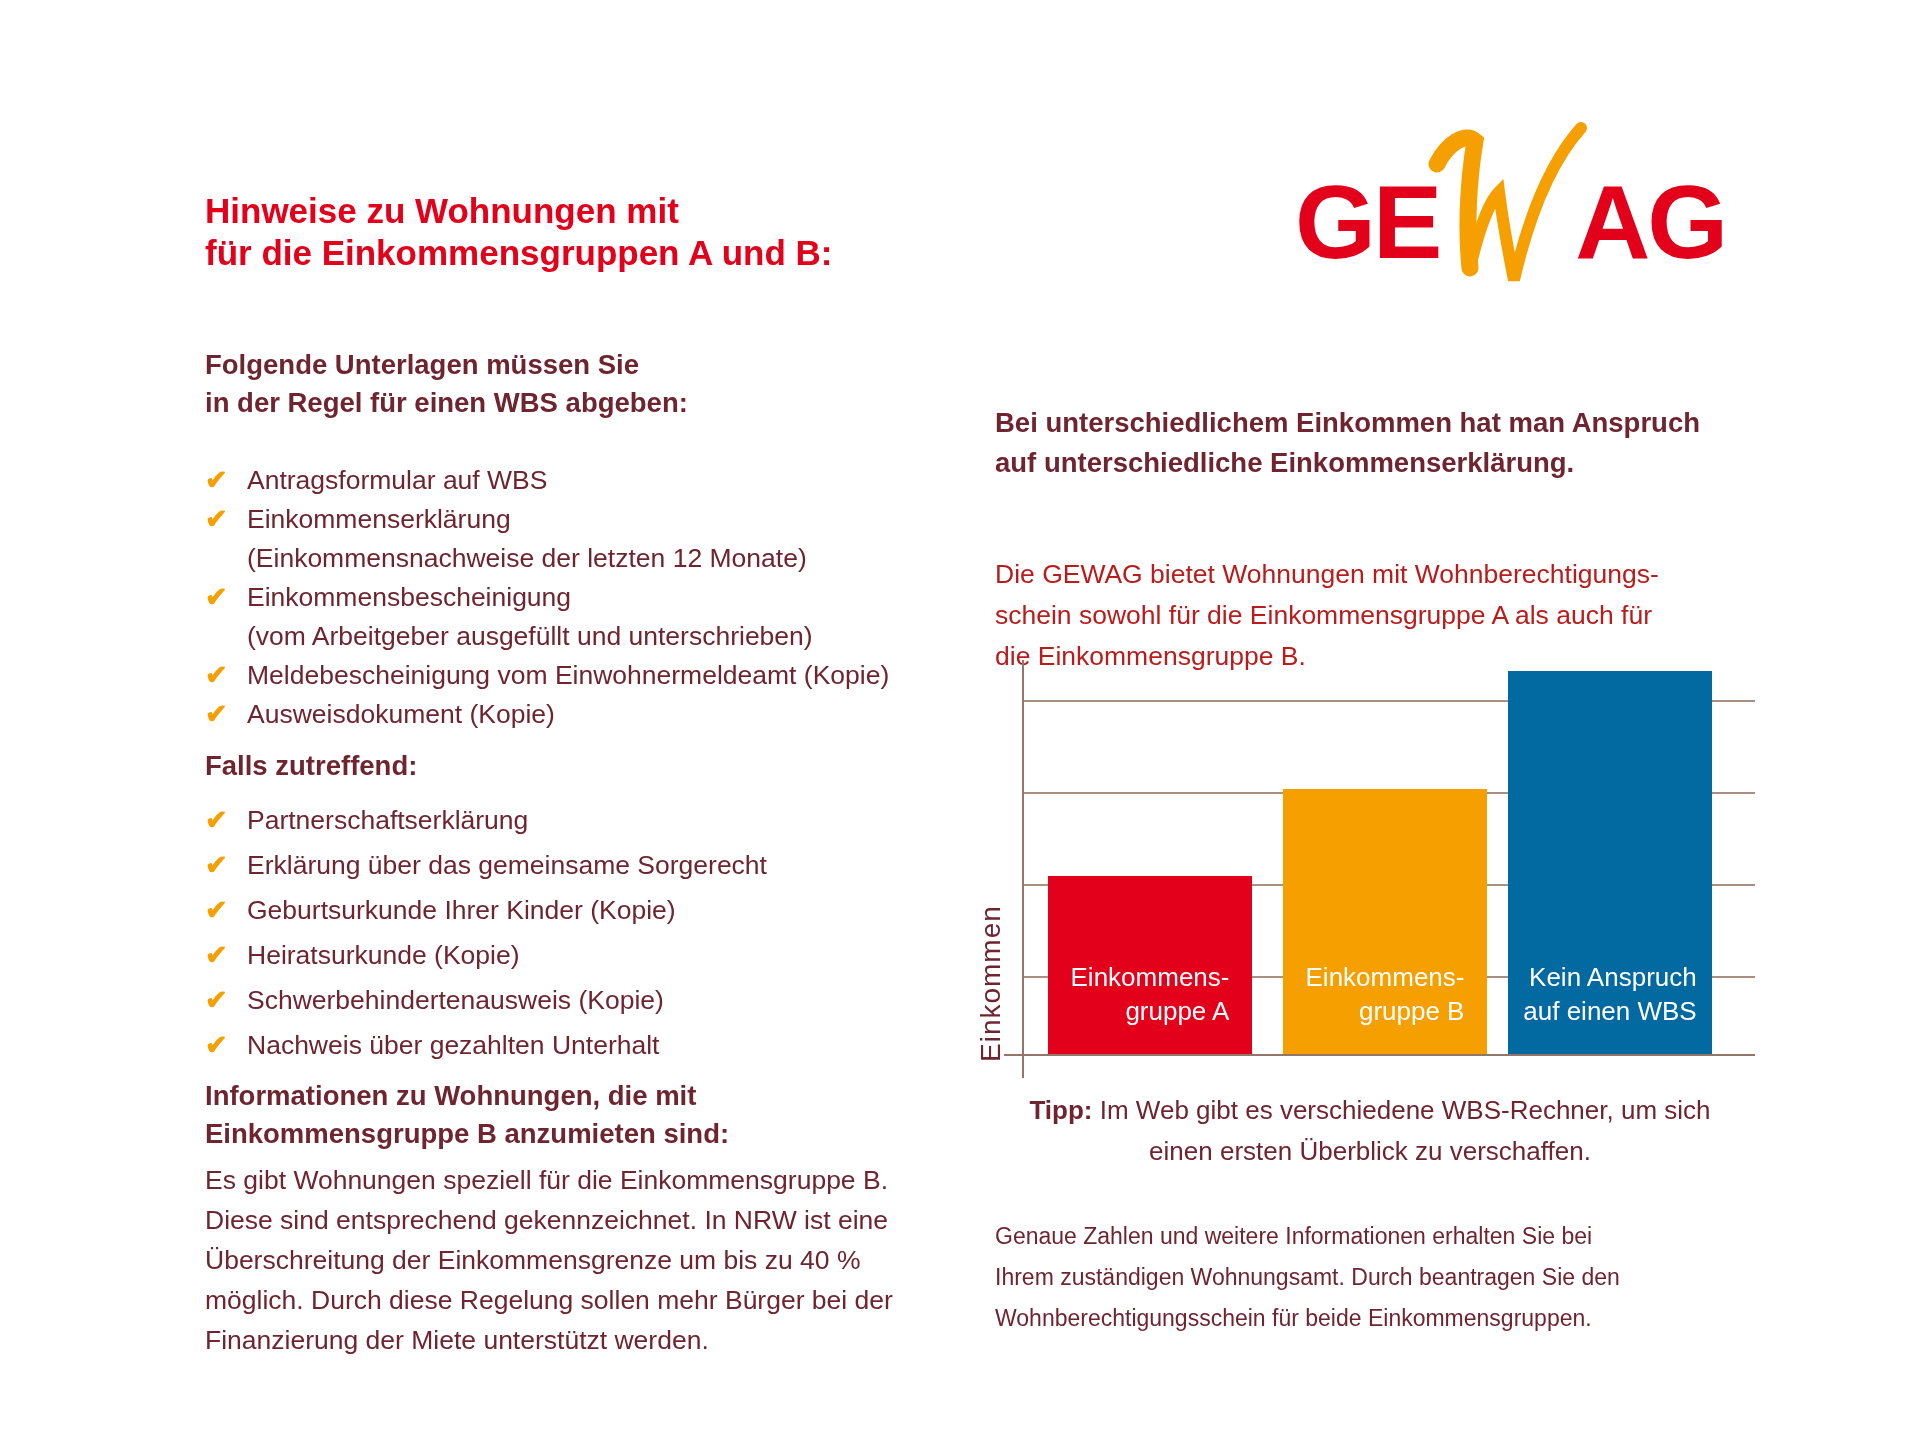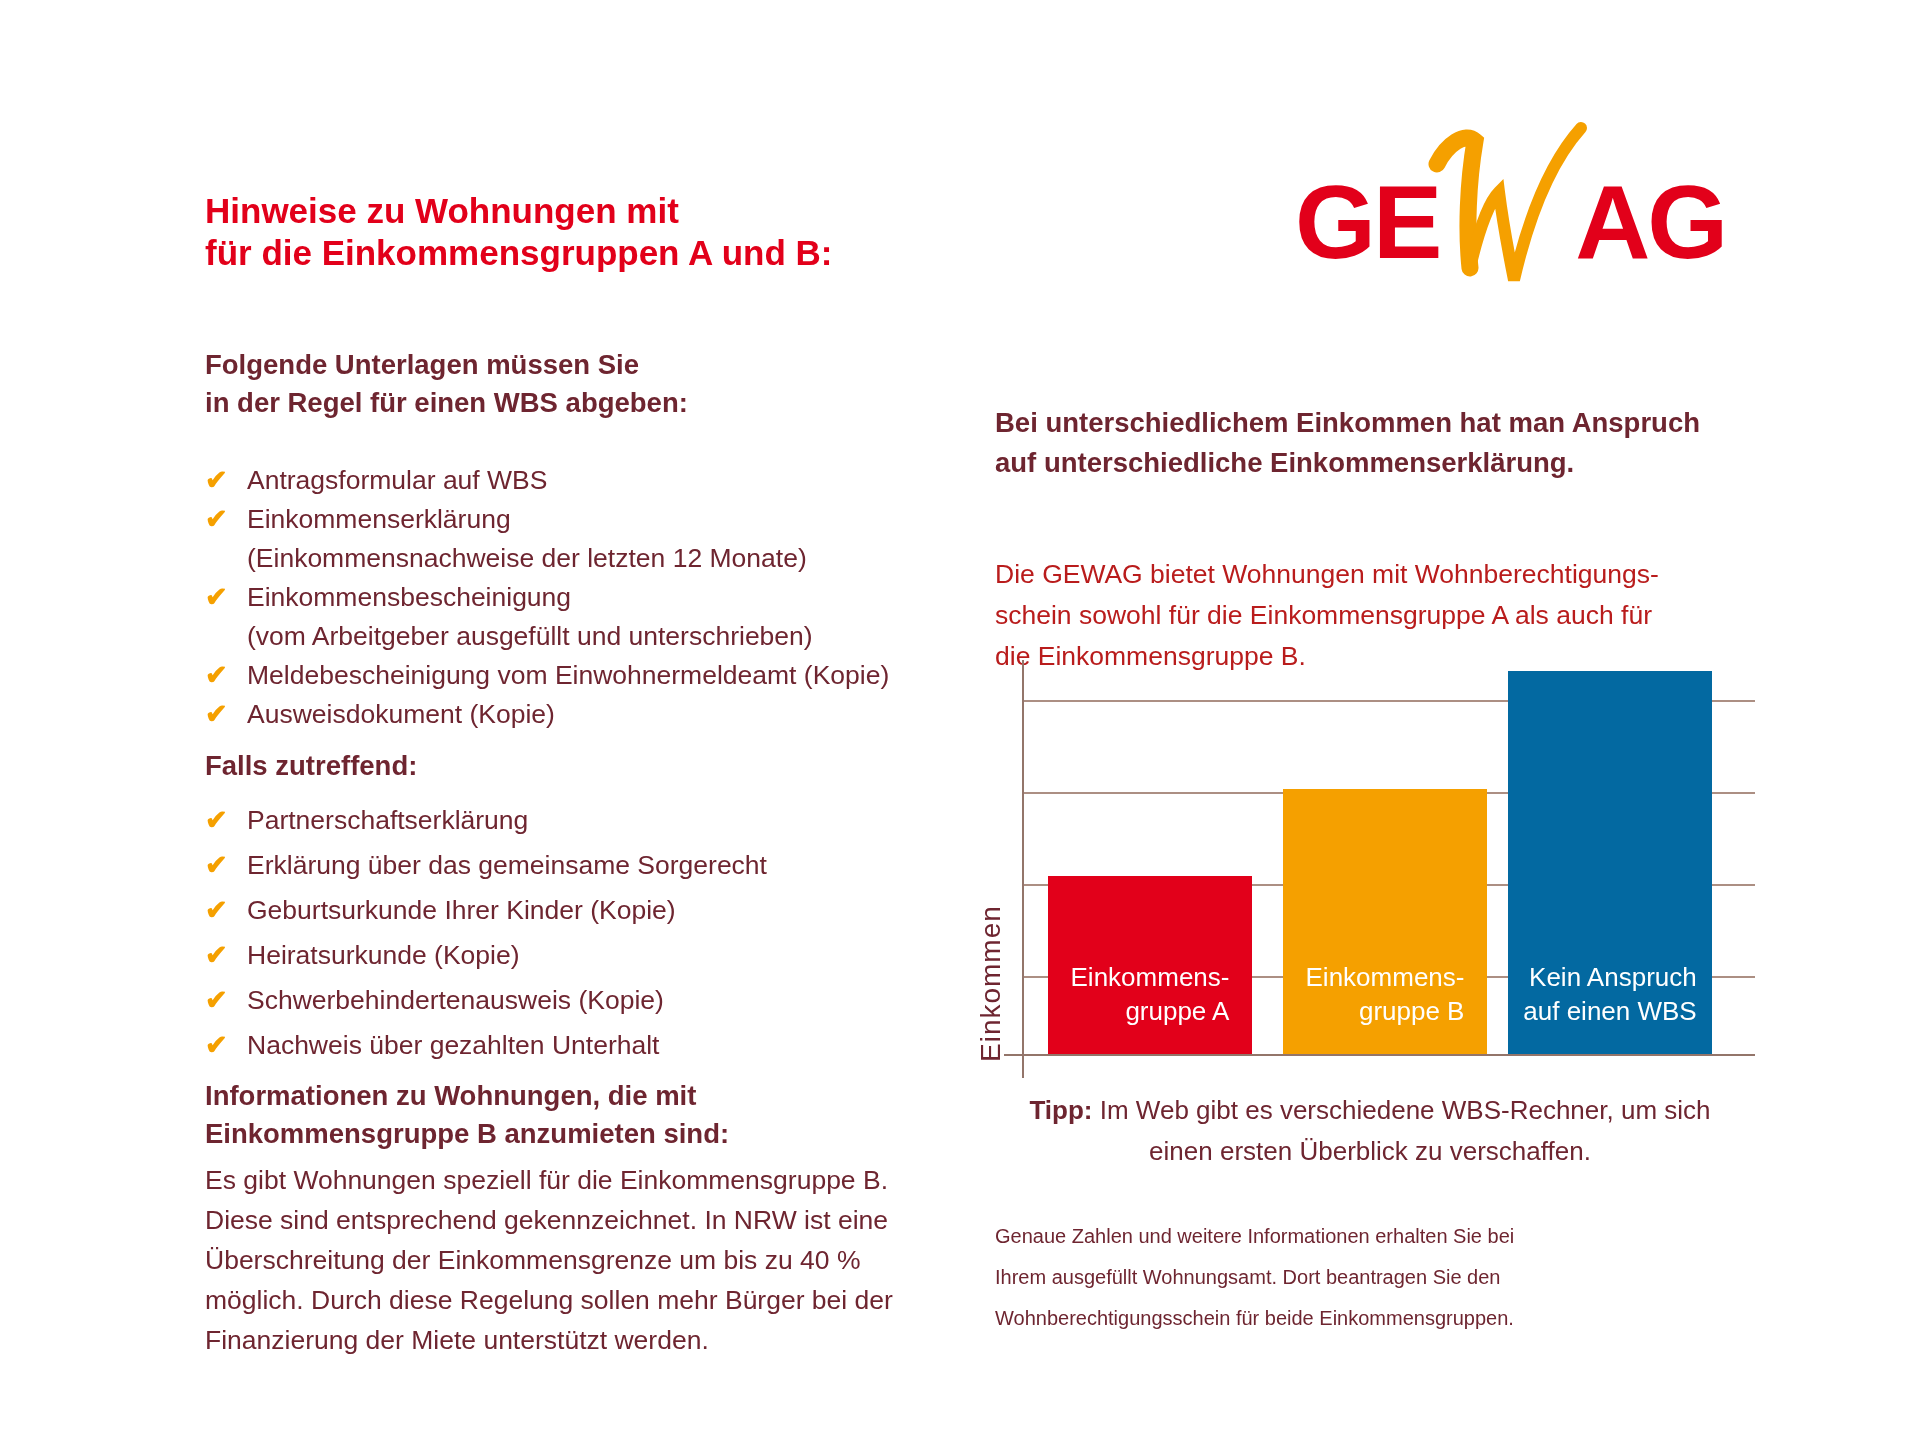--- a/index.html
+++ b/index.html
@@ -25,21 +25,21 @@
   .para{margin-top:7px;font-size:26.5px;line-height:40px;color:#6E2530;}
 
   
   .logo{position:absolute;left:1295px;top:182px;display:flex;align-items:flex-end;height:80px;}
   .logo-txt{color:#E2001A;font-size:104px;font-weight:800;line-height:80px;letter-spacing:-3px;}
   .logo-w{margin:0 -20px -30px -16px;}
 
   
   .r-heading{position:absolute;left:995px;top:403px;font-size:27.5px;font-weight:bold;line-height:40px;color:#6E2530;}
   .r-para{position:absolute;left:995px;top:554px;font-size:26.5px;line-height:41px;color:#b91c1c;}
-  .r-closing{position:absolute;left:995px;top:1216px;font-size:20px;line-height:41px;color:#6E2530;}
+  .r-closing{position:absolute;left:995px;top:1216px;font-size:23px;line-height:41px;color:#6E2530;}
   .tip{position:absolute;left:1000px;top:1090px;width:740px;text-align:center;font-size:26px;line-height:41px;color:#6E2530;}
   .tip b{font-weight:bold;}
 
   
   .plot{position:absolute;left:1022px;top:660px;width:733px;height:395px;}
   .gridline{position:absolute;left:0;width:733px;height:2px;background:#AC8F83;}
   .g1{top:40px;}.g2{top:132px;}.g3{top:224px;}.g4{top:316px;}
   .yaxis{position:absolute;left:0;top:0;width:2px;height:418px;background:#93756A;}
   .xaxis{position:absolute;left:-18px;top:394px;width:751px;height:2px;background:#93756A;}
   .bar{position:absolute;bottom:1px;width:204px;display:flex;align-items:flex-end;justify-content:center;}
@@ -192,17 +192,17 @@
     </div>
   </div>
 
   <div class="tip">
     <div class="nowrap"><b>Tipp:</b> <span>Im Web gibt es verschiedene WBS-Rechner, um sich</span></div>
     <div class="nowrap">einen ersten Überblick zu verschaffen.</div>
   </div>
 
   <div class="r-closing">
     <div class="nowrap">Genaue Zahlen und weitere Informationen erhalten Sie bei</div>
-    <div class="nowrap">Ihrem ausgefüllt Wohnungsamt. Dort beantragen Sie den</div>
+    <div class="nowrap">Ihrem zuständigen Wohnungsamt. Durch beantragen Sie den</div>
     <div class="nowrap">Wohnberechtigungsschein für beide Einkommensgruppen.</div>
   </div>
 
 </div>
 
 </body></html>

